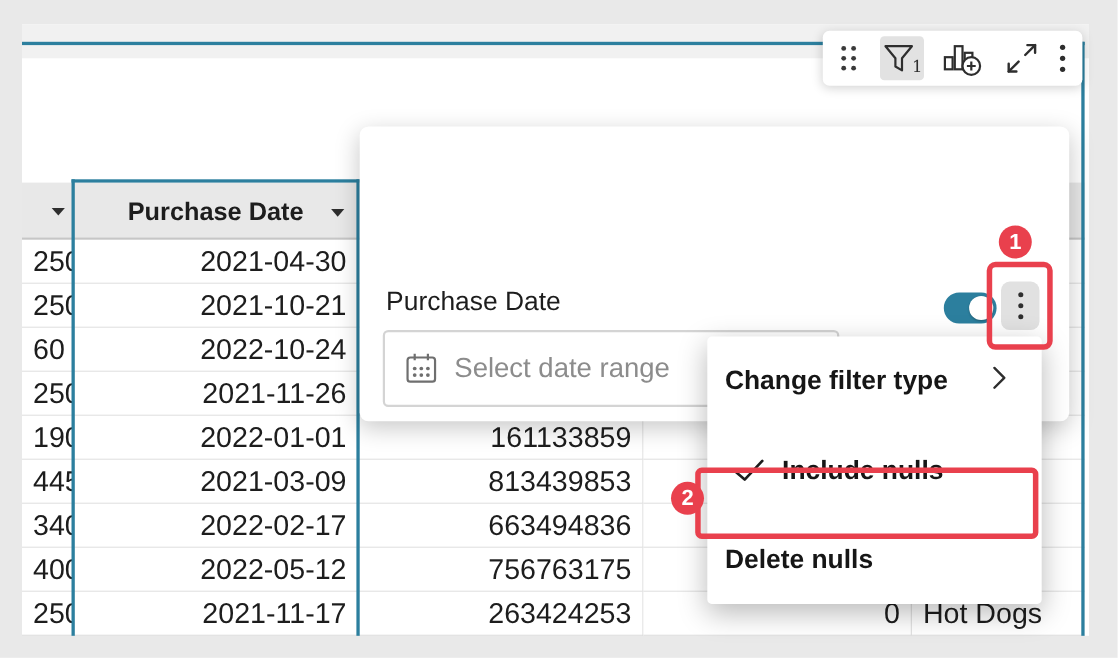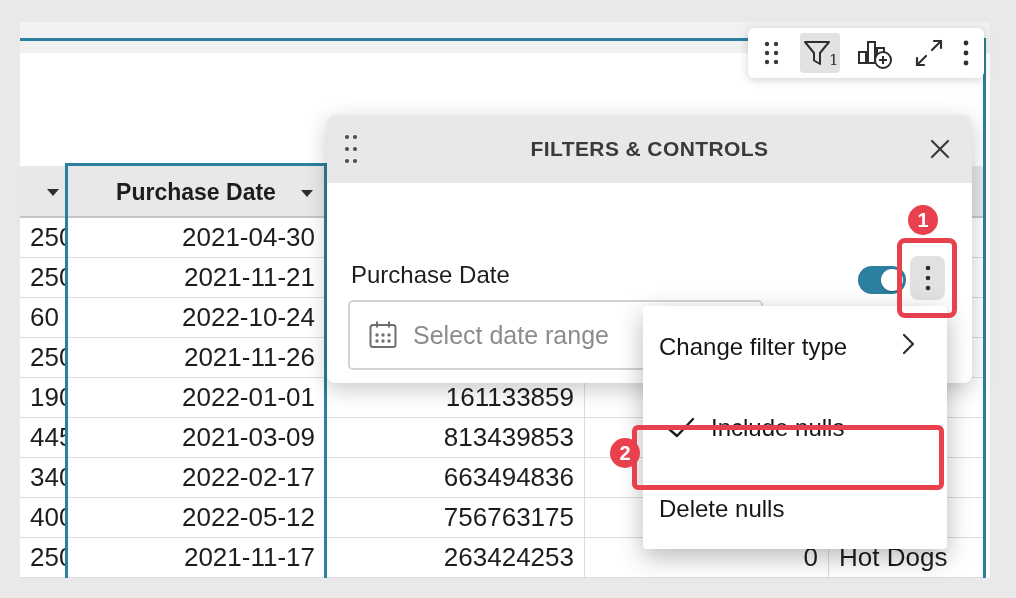--- a/index.html
+++ b/index.html
@@ -56,21 +56,21 @@
   #filter-kebab{position:absolute; left:583px; top:141px; width:35px; height:44px; background:#e1e1e1;
     border-radius:8px; display:flex; align-items:center; justify-content:center;}
   #date-input{position:absolute; left:21px; top:185px; width:415px; height:70px; box-sizing:border-box;
     border:2px solid #d4d4d4; border-radius:5px; display:flex; align-items:center; gap:15px;
     padding-left:18px; background:#fff;}
   #date-placeholder{font-size:25px; color:#8c8c8c;}
   
   #menu{left:643px; top:306px; width:304px; height:243px; background:#fff; border-radius:4px;
     box-shadow:0 8px 26px rgba(0,0,0,.28); display:flex; flex-direction:column;}
   .menu-item{flex:1; display:flex; align-items:center; padding:0 16px; font-size:24px;
-    color:#161616; position:relative; cursor:pointer; white-space:nowrap;}
+    color:#161616; position:relative; cursor:pointer; white-space:nowrap;font-weight:bold;}
   #menu-item-1 .chev{position:absolute; right:30px; top:50%; transform:translateY(-50%);}
   #menu-item-2{padding-left:24px;}
   #menu-item-2 .check{margin-right:16px; display:flex;}
   
   .ann-box{box-sizing:border-box; border:5px solid; background:transparent; pointer-events:none;}
   #ann-box-1{left:897px; top:238px; width:60px; height:80px; border-radius:8px;}
   #ann-box-2{left:632px; top:425px; width:312px; height:65px; border-radius:6px;}
   .ann-badge{width:30px; height:30px; border-radius:50%; color:#fff; font-weight:bold; font-size:20px;
     display:flex; align-items:center; justify-content:center;}
   #ann-badge-1{left:908px; top:205px;}
@@ -93,21 +93,21 @@
     <span class="tri"></span>
   </div>
 
   <div class="abs" id="table-cells" style="left:0;top:0;">
       <div class="tcell ar" style="left: 20px; top: 218px; width: 47px;">250</div>
       <div class="tcell ar" style="left: 67px; top: 218px; width: 258px;">2021-04-30</div>
       <div class="tcell ar vb" style="left: 325px; top: 218px; width: 260px;"></div>
       <div class="tcell ar vb" style="left: 585px; top: 218px; width: 244px;"></div>
       <div class="tcell al" style="left: 829px; top: 218px; width: 157px;"></div>
       <div class="tcell ar" style="left: 20px; top: 258px; width: 47px;">250</div>
-      <div class="tcell ar" style="left: 67px; top: 258px; width: 258px;">2021-11-21</div>
+      <div class="tcell ar" style="left: 67px; top: 258px; width: 258px;">2021-10-21</div>
       <div class="tcell ar vb" style="left: 325px; top: 258px; width: 260px;"></div>
       <div class="tcell ar vb" style="left: 585px; top: 258px; width: 244px;"></div>
       <div class="tcell al" style="left: 829px; top: 258px; width: 157px;"></div>
       <div class="tcell ar" style="left: 20px; top: 298px; width: 47px;">60</div>
       <div class="tcell ar" style="left: 67px; top: 298px; width: 258px;">2022-10-24</div>
       <div class="tcell ar vb" style="left: 325px; top: 298px; width: 260px;"></div>
       <div class="tcell ar vb" style="left: 585px; top: 298px; width: 244px;"></div>
       <div class="tcell al" style="left: 829px; top: 298px; width: 157px;"></div>
       <div class="tcell ar" style="left: 20px; top: 338px; width: 47px;">250</div>
       <div class="tcell ar" style="left: 67px; top: 338px; width: 258px;">2021-11-26</div>
@@ -191,43 +191,20 @@
         <g fill="#2e2e2e">
           <circle cx="4" cy="4" r="2.4"></circle>
             <circle cx="4" cy="14" r="2.4"></circle>
             <circle cx="4" cy="24" r="2.4"></circle>
         </g>
       </svg>
     </span>
   </div>
 
   <div class="abs" id="panel">
-    <div id="panel-header">
-      <span id="panel-drag">
-        <svg width="16" height="34" viewBox="0 0 16 34">
-          <g fill="#4a4a4a">
-            <circle cx="4" cy="5" r="2"></circle>
-              <circle cx="12" cy="5" r="2"></circle>
-            <circle cx="4" cy="17" r="2"></circle>
-              <circle cx="12" cy="17" r="2"></circle>
-            <circle cx="4" cy="29" r="2"></circle>
-              <circle cx="12" cy="29" r="2"></circle>
-          </g>
-        </svg>
-      </span>
-      <span id="panel-title">FILTERS &amp; CONTROLS</span>
-      <span id="panel-close">
-        <svg width="24" height="24" viewBox="0 0 24 24">
-          <g stroke="#3a3a3a" stroke-width="2.2" stroke-linecap="round">
-            <line x1="4" y1="4" x2="20" y2="20"></line>
-              <line x1="20" y1="4" x2="4" y2="20"></line>
-          </g>
-        </svg>
-      </span>
-    </div>
     <div id="filter-name">Purchase Date</div>
     <div id="toggle" style="background: rgb(44, 127, 158);">
       <div id="toggle-knob"></div>
     </div>
     <div id="filter-kebab">
       <svg width="6" height="26" viewBox="0 0 6 26">
         <g fill="#2e2e2e">
           <circle cx="3" cy="3" r="2.3"></circle>
             <circle cx="3" cy="13" r="2.3"></circle>
             <circle cx="3" cy="23" r="2.3"></circle>

